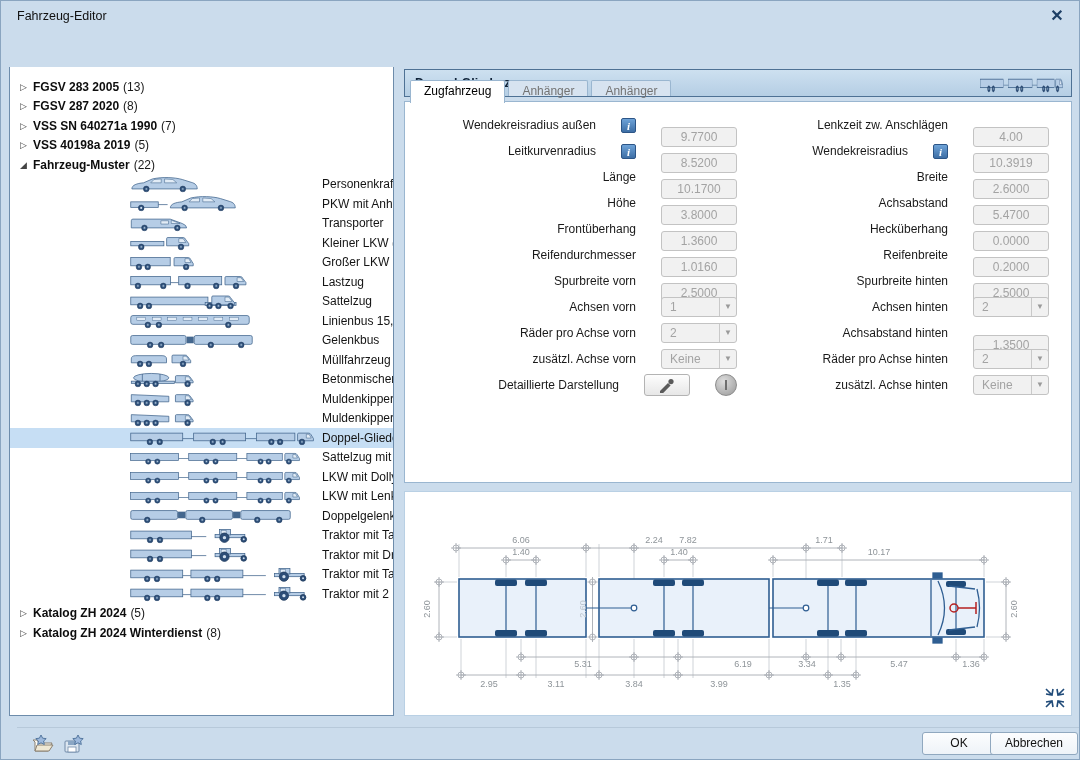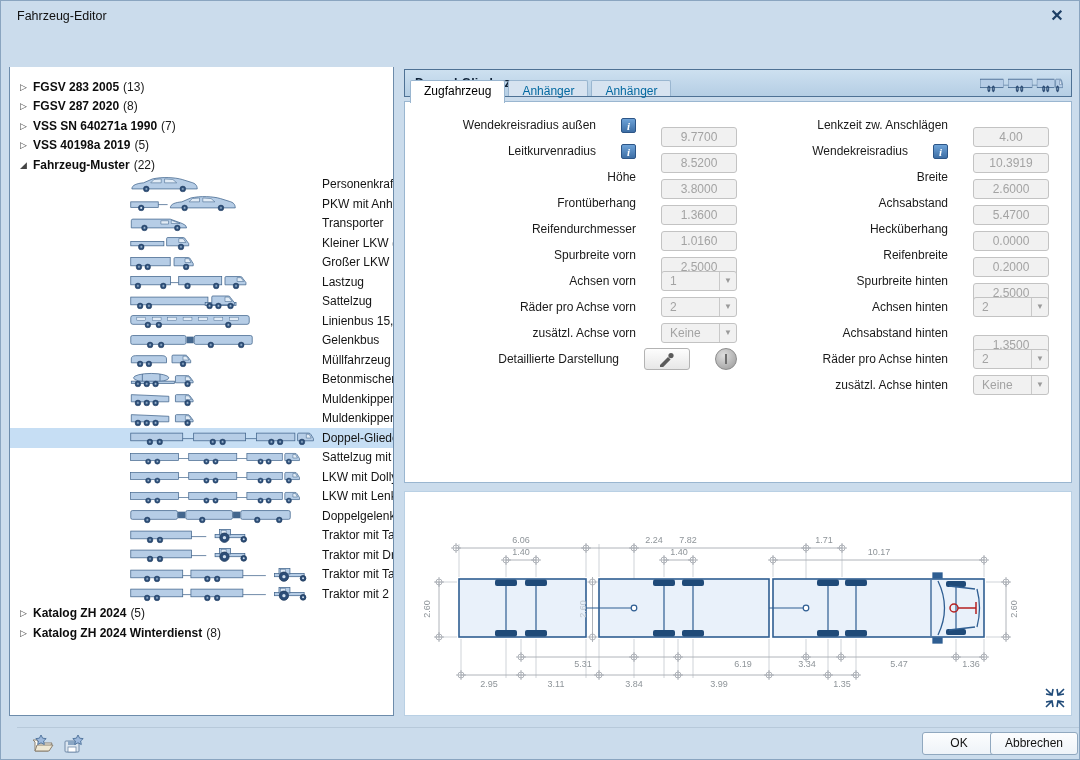--- a/index.html
+++ b/index.html
@@ -31,21 +31,21 @@
   .tree-row .arrow { width:13px; font-size:9px; color:#444; flex:0 0 13px; }
   .tree-row .glabel { font-weight:bold; color:#0d0d0d; }
   .tree-row .gcount { margin-left:4px; color:#1a1a1a; }
   .tree-row.child { padding-left:104px; }
   .tree-row.child .icol { width:200px; flex:0 0 200px; display:flex; align-items:center; padding-left:14px; }
   .tree-row.child .clabel { margin-left:8px; color:#141414; }
   .tree-row.selected { background:#c6def4; }
   
   .tabs { position:absolute; left:409px; top:79px; display:flex; z-index:3; }
   .tab { height:16px; padding:3px 13px 0 13px; margin-right:3px; background:#d7e3f0;
-    border:1px solid #9ab6d0; border-bottom:none; border-radius:2px 2px 0 0; color:#0369a1; cursor:pointer; }
+    border:1px solid #9ab6d0; border-bottom:none; border-radius:2px 2px 0 0; color:#737373; cursor:pointer; }
   .tab.active { background:#fff; height:23px; color:#000; }
   
   .form-panel { position:absolute; left:403px; top:100px; width:668px; height:382px;
     background:#fff; border:1px solid #9ab6d0; }
   .fcol { position:absolute; top:10px; }
   .fcol-left  { left:6px;  width:326px; }
   .fcol-right { right:22px; width:312px; }
   .frow { display:flex; align-items:center; justify-content:flex-end; gap:25px; height:26px; }
   .flabel { color:#1a1a1a; text-align:right; }
   .info { width:15px; height:15px; flex:0 0 15px; border-radius:2px;
@@ -567,20 +567,26 @@
 
         </div>
 
         <div class="frow">
           <span class="flabel">Leitkurvenradius</span>
           <span class="info">i</span>
           <span class="numbox">8.5200</span>
 
         </div>
 
+        <div class="frow">
+          <span class="flabel">Länge</span>
+
+          <span class="numbox">10.1700</span>
+
+        </div>
 
         <div class="frow">
           <span class="flabel">Höhe</span>
 
           <span class="numbox">3.8000</span>
 
         </div>
 
         <div class="frow">
           <span class="flabel">Frontüberhang</span>

